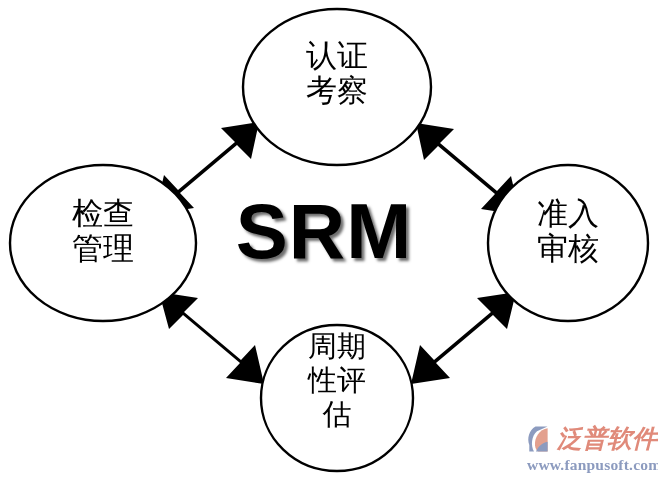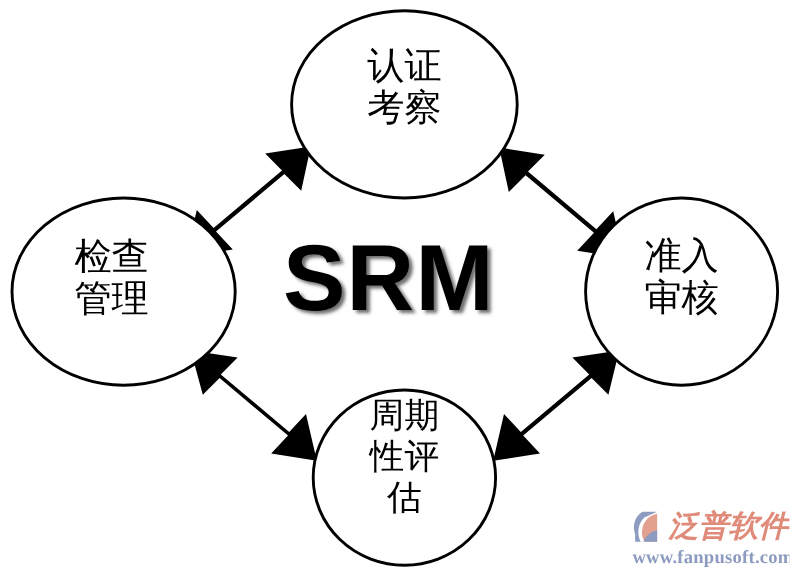--- a/index.html
+++ b/index.html
@@ -35,24 +35,23 @@
     white-space: pre;
     font-weight: 400;
     pointer-events: none;
   }
   #label-top {
     left: 244px;
     top: 38px;
     width: 186px;
   }
   #label-left {
-    left: 0;
+    left: 10px;
     top: 196px;
     width: 186px;
-    font-family: Liberation Serif, serif;
   }
   #label-right {
     left: 488px;
     top: 196px;
     width: 160px;
   }
   #label-bottom {
     left: 262px;
     top: 330px;
     width: 150px;

